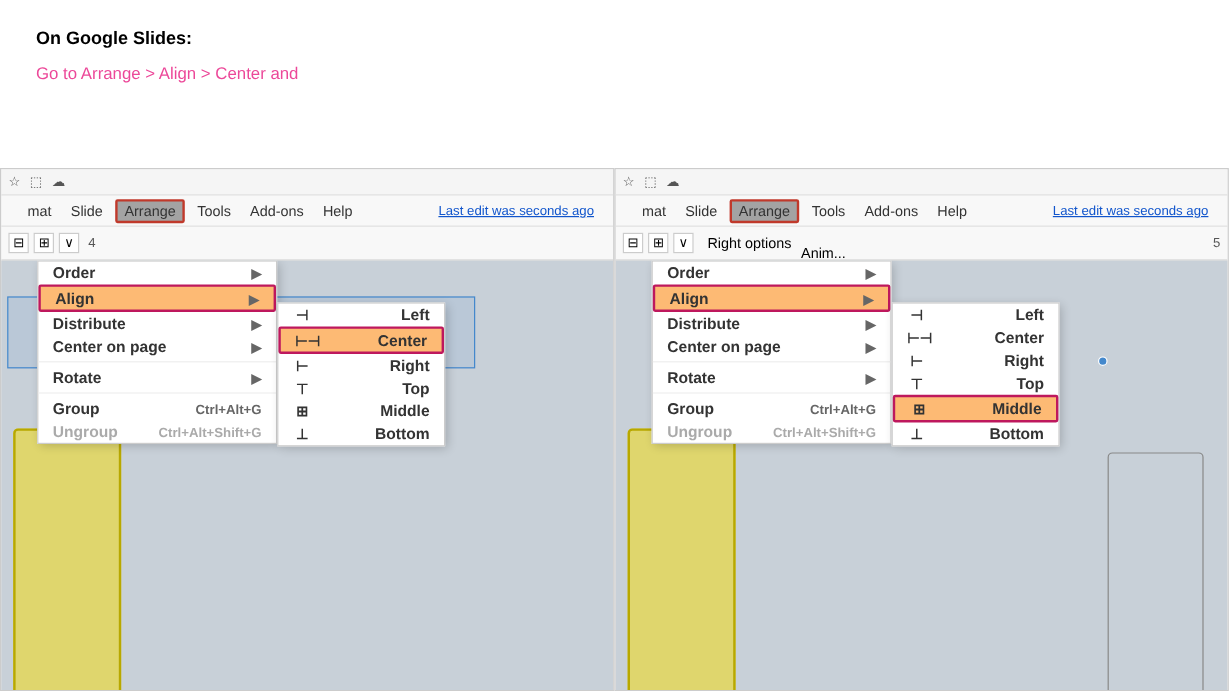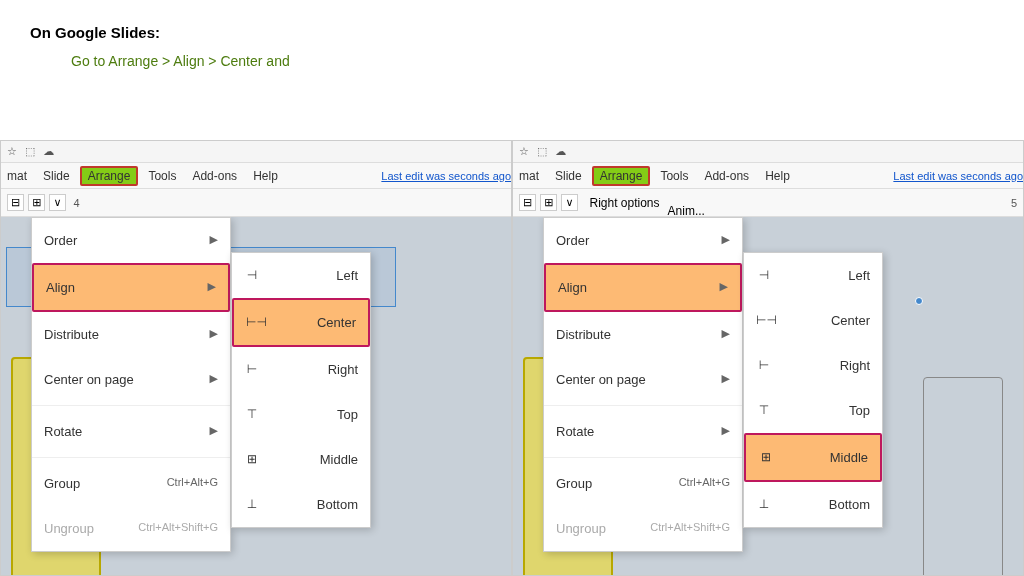--- a/index.html
+++ b/index.html
@@ -21,22 +21,21 @@
       width: 340px;
     }
     .instruction-title {
       font-weight: bold;
       font-size: 15px;
       margin-bottom: 10px;
     }
     .instruction-text {
       font-size: 14px;
       line-height: 1.5;
-      color: #4d7c0f;
-      margin-left: 41px;
+      color: #ec4899;
     }
 
     
     .panels-container {
       position: absolute;
       top: 140px;
       left: 0;
       right: 0;
       bottom: 0;
       display: flex;
@@ -51,34 +50,34 @@
       overflow: hidden;
       border: 1px solid #ccc;
     }
 
     
     .toolbar {
       background: #f8f8f8;
       border-bottom: 1px solid #ddd;
       display: flex;
       align-items: center;
-      padding: 2px 0;
+      padding: 2px 16px;
       gap: 4px;
       font-size: 12px;
       height: 26px;
     }
     .toolbar-item {
       padding: 1px 6px;
       color: #333;
       cursor: pointer;
       border-radius: 2px;
     }
     .toolbar-item.highlighted {
       border: 2px solid #c0392b;
-      background: #84cc16;
+      background: #a3a3a3;
       font-weight: 500;
       color: #333;
     }
     .toolbar-edit-info {
       margin-left: auto;
       color: #1155cc;
       font-size: 11px;
       text-decoration: underline;
     }
 
@@ -87,26 +86,27 @@
       position: absolute;
       background: #fff;
       border: 1px solid #ccc;
       box-shadow: 2px 2px 8px rgba(0,0,0,0.2);
       min-width: 180px;
       z-index: 10;
       font-size: 13px;
     }
     .menu-item {
       display: flex;
-      align-items: flex-start;
+      align-items: flex-end;
       justify-content: space-between;
-      padding: 15px 12px;
+      padding: 2px 12px;
       cursor: pointer;
       color: #333;
       white-space: nowrap;
+      font-weight: bold;
     }
     .menu-item.highlighted-item {
       border: 2px solid #be185d;
       background: #fdba74;
     }
     .menu-item .arrow {
       color: #666;
       font-size: 11px;
     }
     .menu-item .shortcut {

